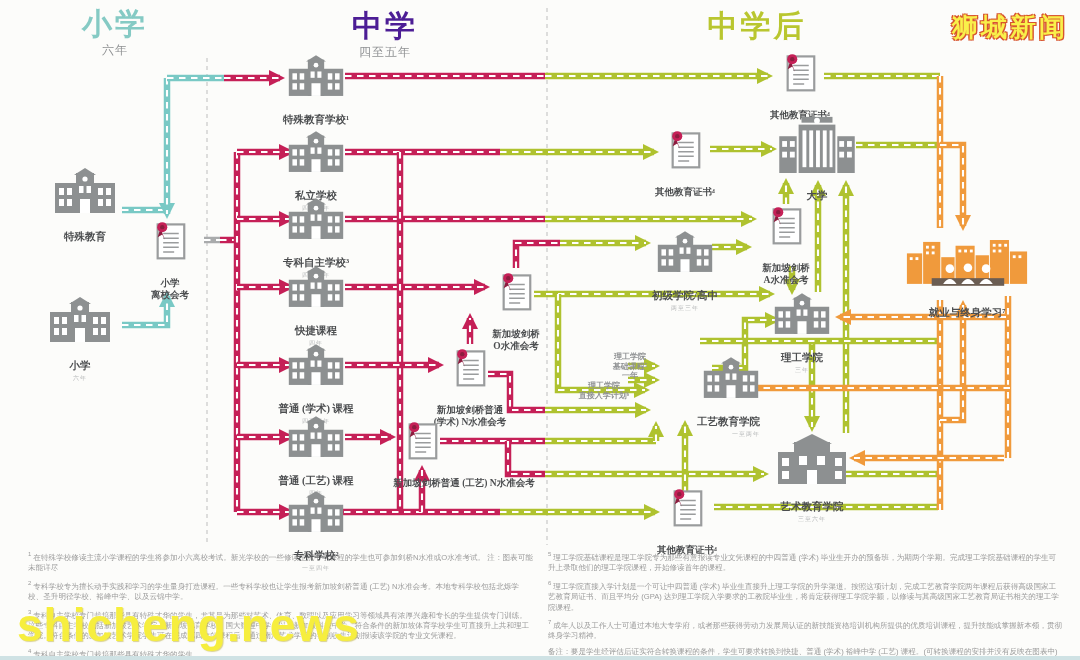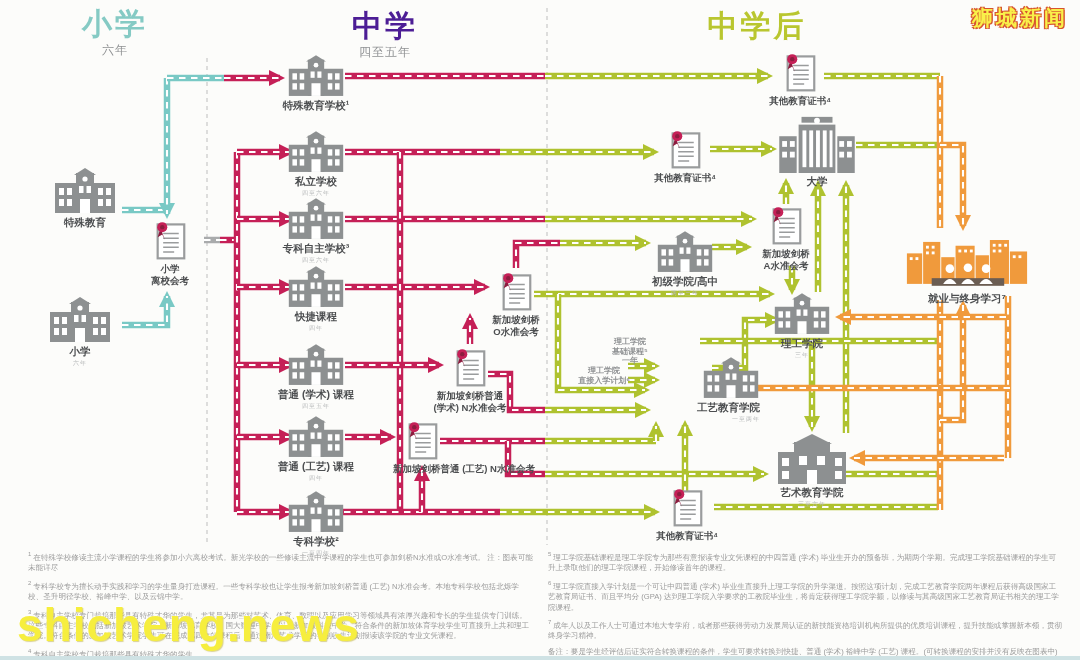--- a/index.html
+++ b/index.html
@@ -5,25 +5,25 @@
   html,body{margin:0;padding:0;}
   body{width:1080px;height:660px;overflow:hidden;background:#fcfcfa;
        font-family:"Liberation Sans","DejaVu Sans",sans-serif;position:relative;}
   #stage{position:absolute;inset:0;}
   svg.flow{position:absolute;left:0;top:0;z-index:1;}
   .hdr{position:absolute;z-index:3;text-align:center;width:180px;}
   .hdr .t{font-size:30px;font-weight:bold;letter-spacing:3px;line-height:1.05;}
   .hdr .s{font-size:12px;color:#8f9193;margin-top:2px;letter-spacing:1px;}
   .node{position:absolute;z-index:2;display:flex;flex-direction:column;align-items:center;}
   .node .lbl{font-size:10.5px;font-weight:bold;color:#4c4e50;text-align:center;
-             white-space:pre-line;line-height:1.22;margin-top:2px;}
+             white-space:pre-line;line-height:1.22;margin-top:17px;font-family:Liberation Serif, serif;}
   .node.cert .lbl{font-size:9.5px;}
   .node .sub{font-size:6px;color:#b7b9ba;margin-top:1px;letter-spacing:1px;}
   .node.txt .lbl{font-size:8px;font-weight:bold;color:#8f9193;line-height:1.2;}
-  .wm-top{position:absolute;top:4px;right:12px;z-index:9;font-size:21px;font-weight:bold;
+  .wm-top{position:absolute;top:10px;right:12px;z-index:9;font-size:26px;font-weight:bold;
           letter-spacing:3px;color:#f9f04a;
           text-shadow:1.2px 1.2px 0 #d7542e,-1.2px -1.2px 0 #d7542e,1.2px -1.2px 0 #d7542e,-1.2px 1.2px 0 #d7542e;}
   .wm-bot{position:absolute;left:17px;bottom:8px;z-index:9;font-size:46px;font-weight:bold;
           color:#f6ee3e;letter-spacing:1px;
           text-shadow:1px 1px 1px rgba(190,175,60,.55), -1px -1px 1px rgba(255,255,255,.6);text-align:right;}
   .foot{position:absolute;z-index:2;font-size:7.6px;color:#9b9b9b;line-height:1.4;}
   .foot .fn{margin-bottom:5px;}
   .foot .mk{font-size:6px;vertical-align:super;margin-right:2px;color:#9b9b9b;}
   .bottombar{position:absolute;left:0;right:0;bottom:0;height:4px;background:#cfe2e4;z-index:8;}
 </style>

